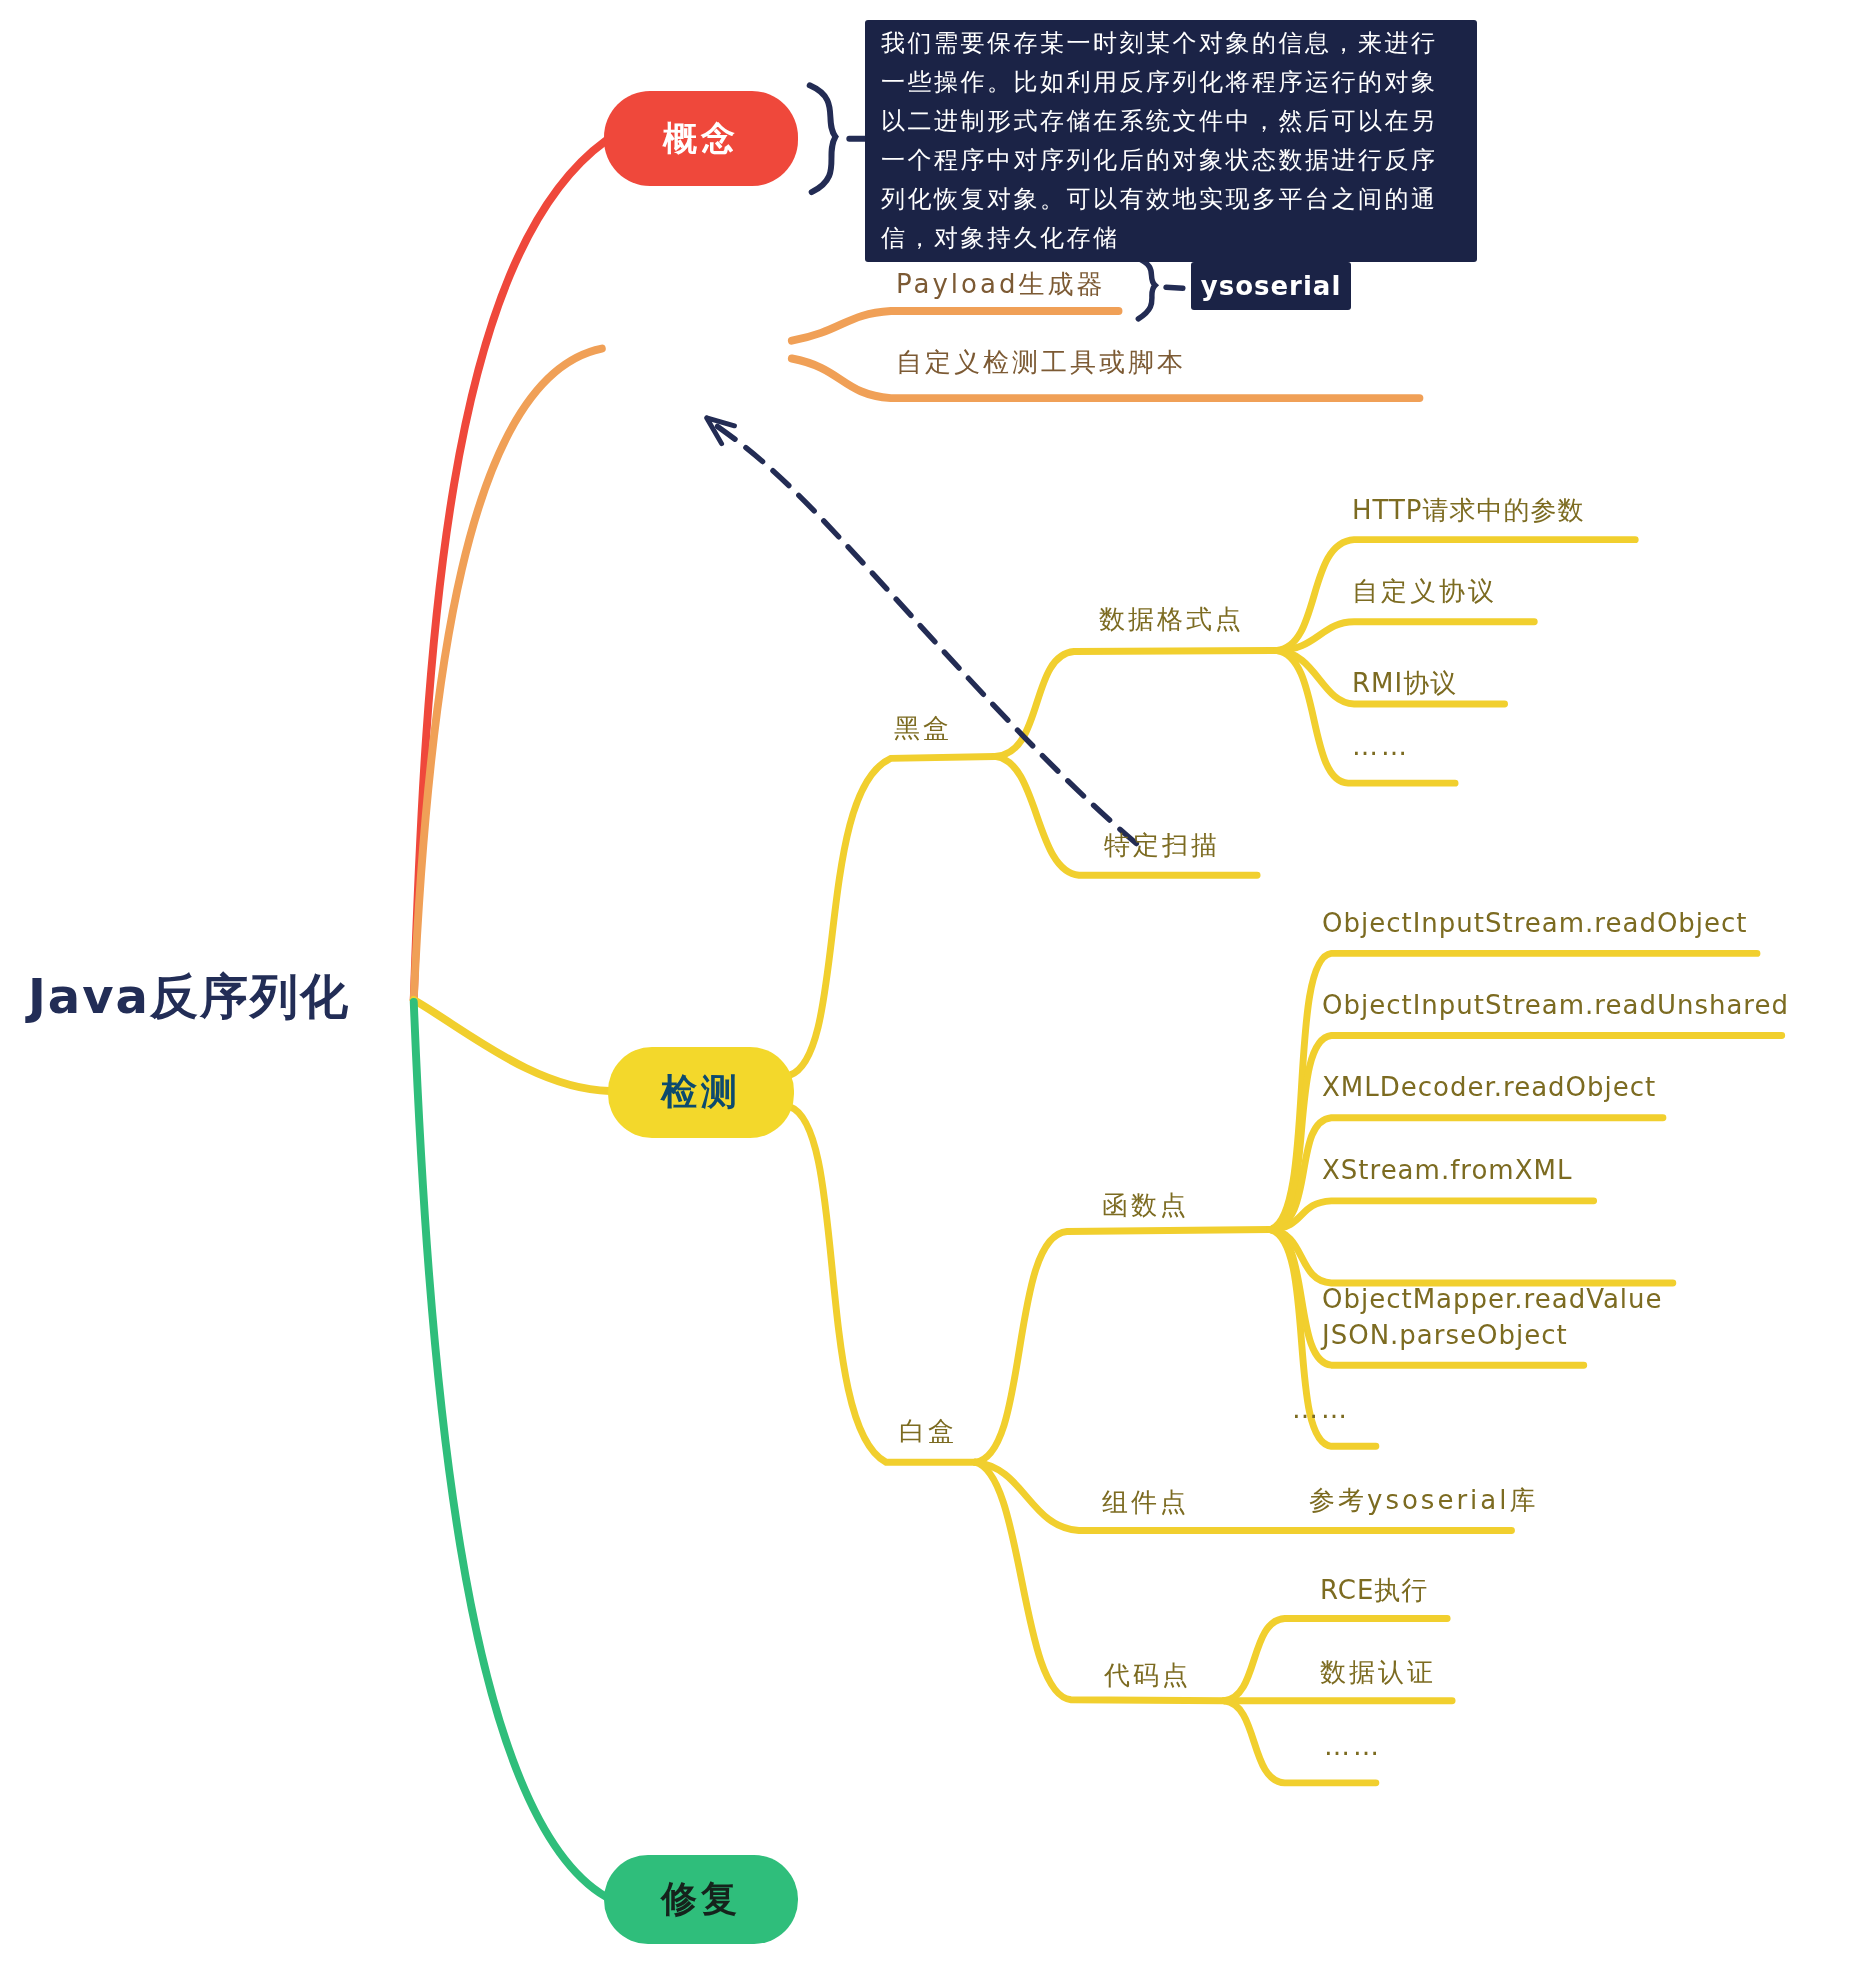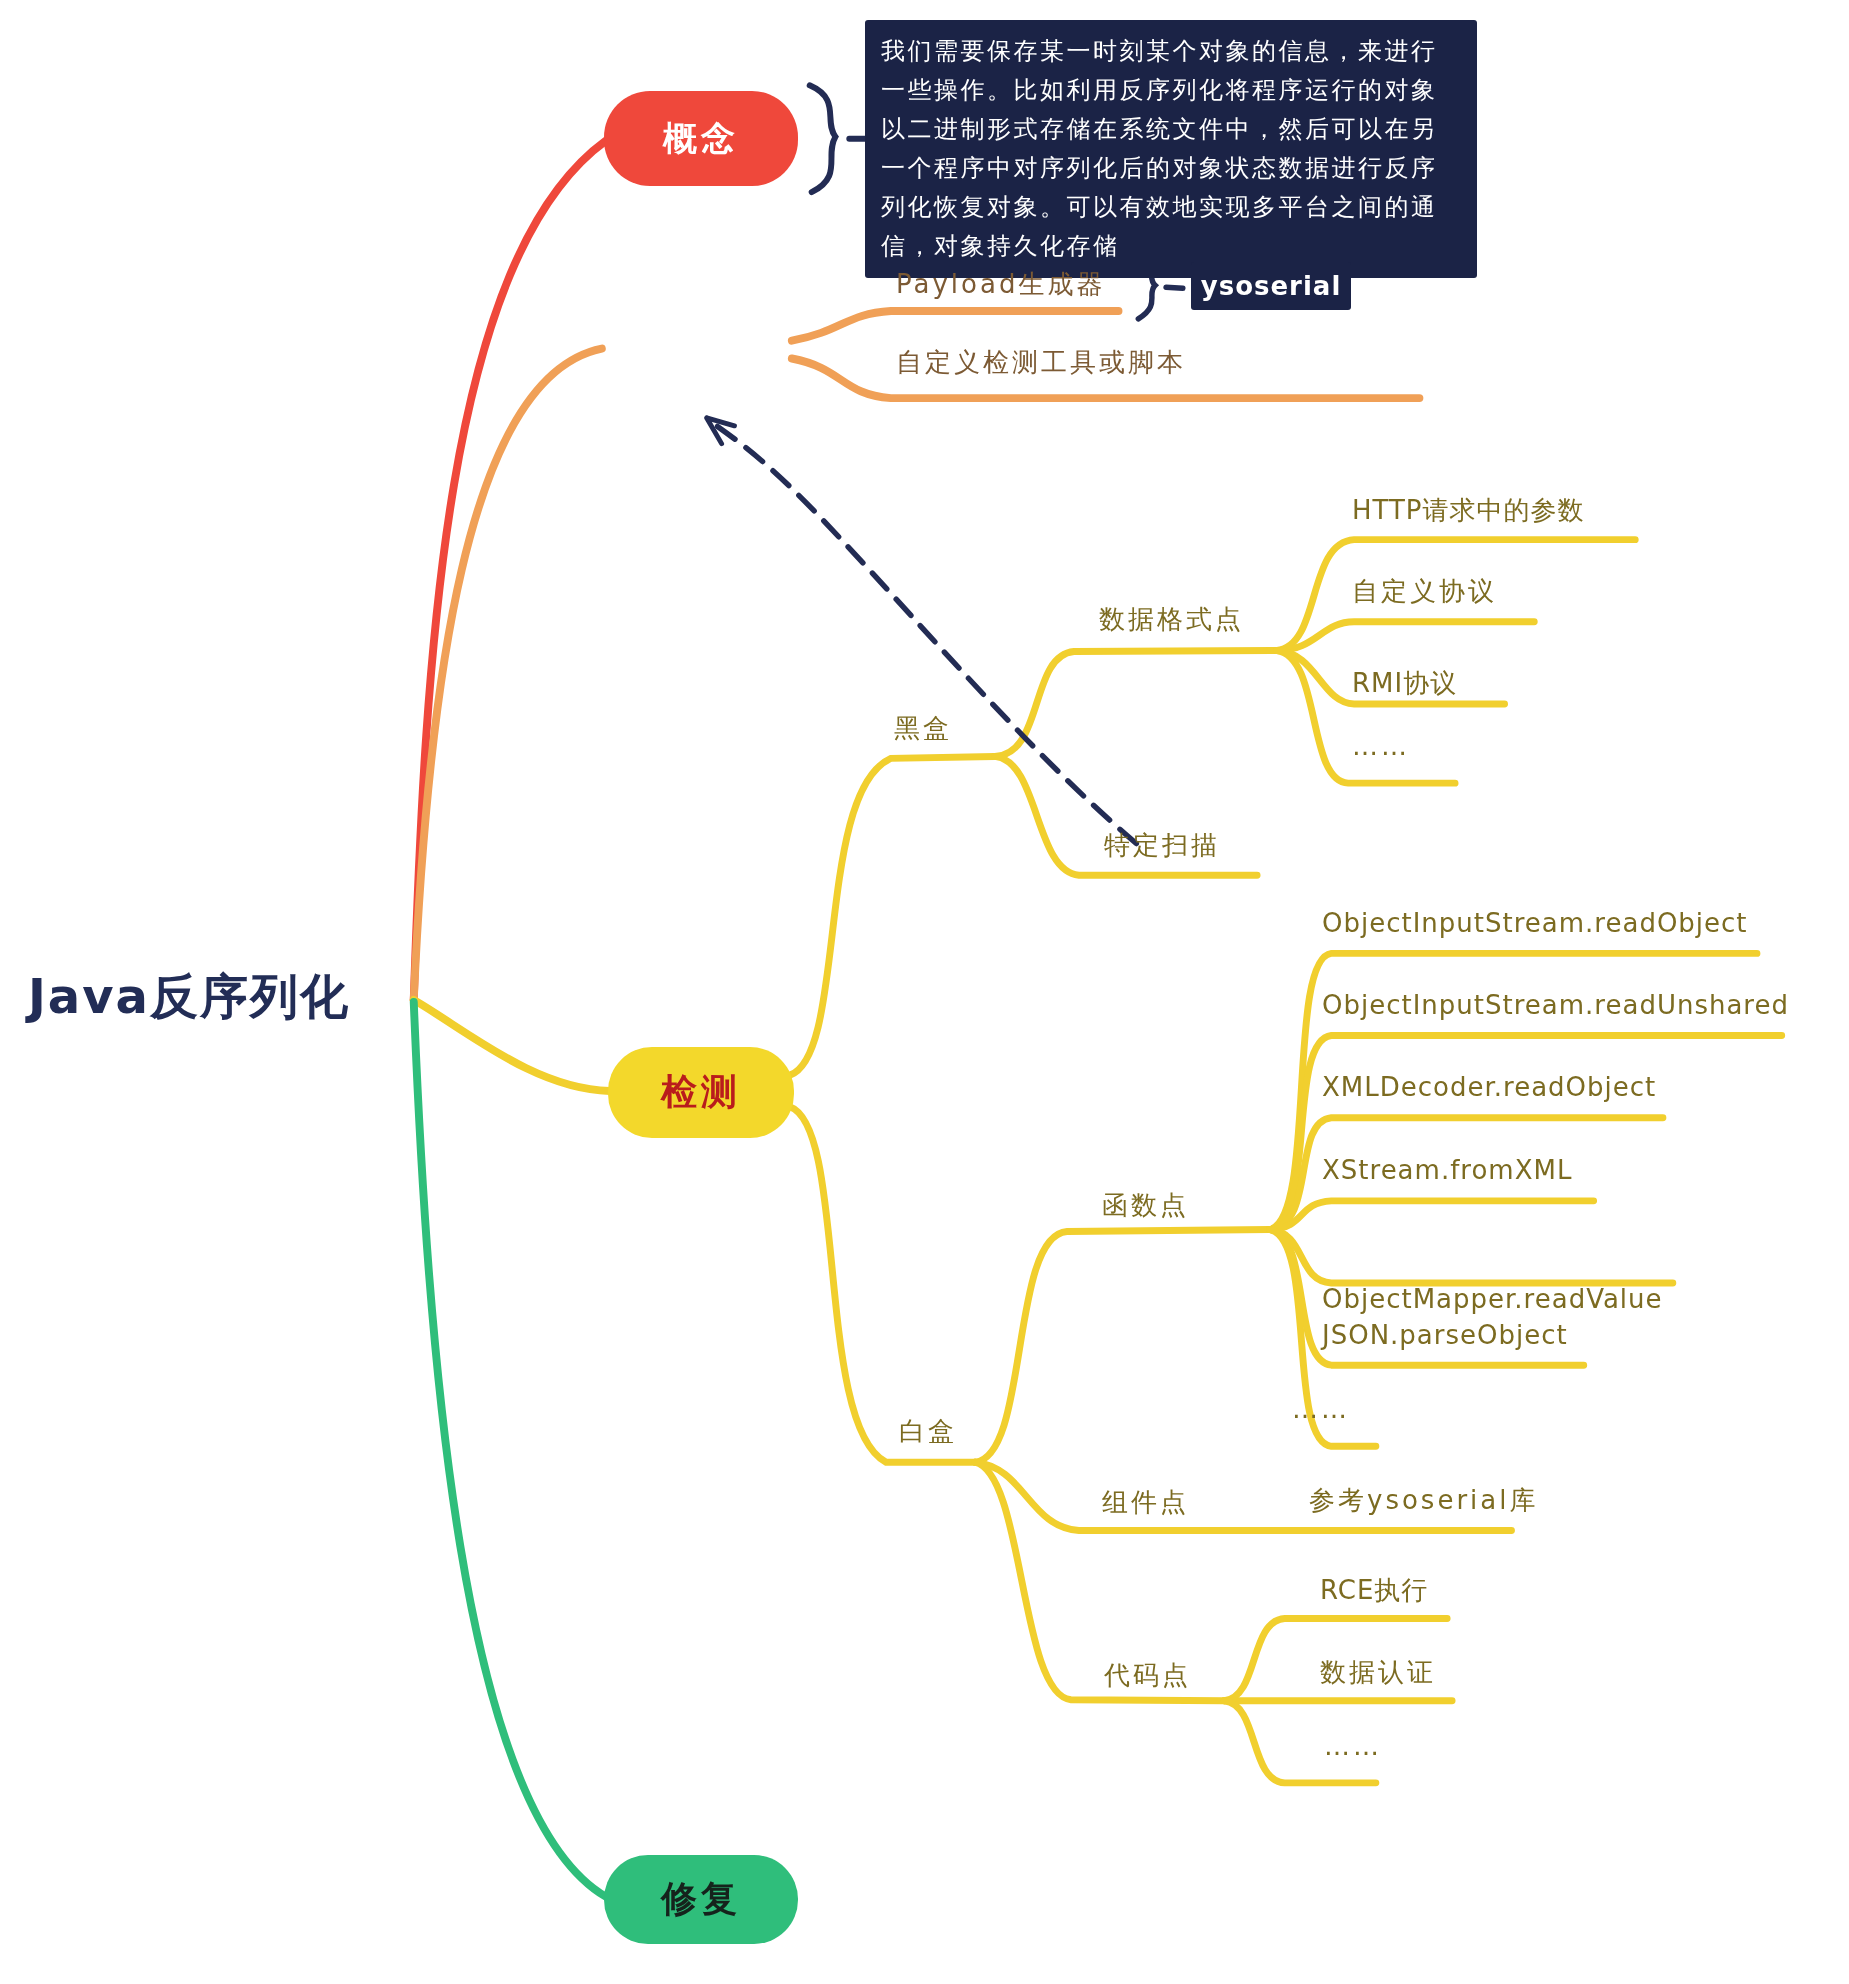--- a/index.html
+++ b/index.html
@@ -8,25 +8,25 @@
   #wires{position:absolute;left:0;top:0;width:1849px;height:1984px;}
   .abs{position:absolute;}
   .root-title{font-size:48px;font-weight:700;color:#222D56;letter-spacing:2px;white-space:nowrap;}
   .node-pill{display:flex;align-items:center;justify-content:center;
              font-weight:700;white-space:nowrap;}
   .pill-concept{width:194px;height:95px;background:#EF483B;border-radius:46px;
                 color:#ffffff;font-size:34px;letter-spacing:4px;}
   .pill-exploit{width:198px;height:103px;background:#F0A057;border-radius:48px;
                 color:#21294C;font-size:36px;letter-spacing:4px;}
   .pill-detect{width:186px;height:91px;background:#F3D82B;border-radius:44px;
-               color:#b91c1c;font-size:36px;letter-spacing:4px;}
+               color:#0c4a6e;font-size:36px;letter-spacing:4px;}
   .pill-fix{width:194px;height:89px;background:#2FBE7B;border-radius:44px;
             color:#15231C;font-size:36px;letter-spacing:4px;}
   .note-box{width:580px;background:#1B2346;color:#ffffff;font-size:24px;line-height:39px;
-            letter-spacing:2.5px;padding:12px 16px;border-radius:3px;}
+            letter-spacing:2.5px;padding:4px 16px;border-radius:3px;}
   .tool-box{width:160px;height:48px;background:#1B2346;color:#ffffff;font-size:26px;
             font-weight:700;display:flex;align-items:center;justify-content:center;
             border-radius:3px;letter-spacing:1px;}
   .label-brown{font-size:26px;color:#7C5A34;letter-spacing:3px;white-space:nowrap;}
   .label-olive{font-size:26px;color:#7C6B21;letter-spacing:3px;white-space:nowrap;}
   .label-code{font-size:26px;color:#7C6B21;letter-spacing:1px;white-space:nowrap;}
 </style>
 </head>
 <body>
 

